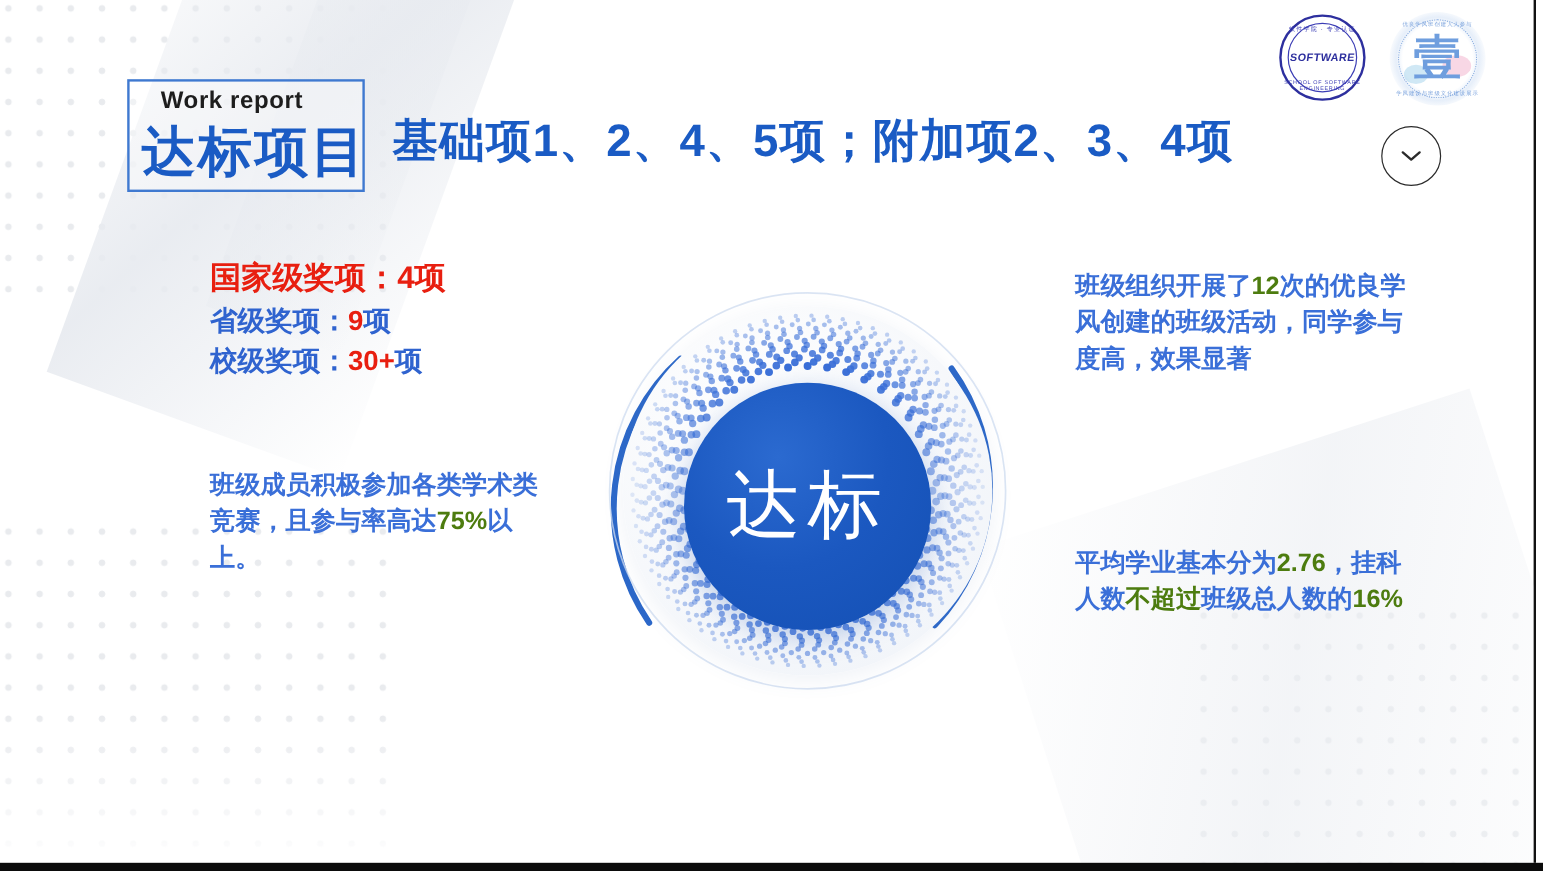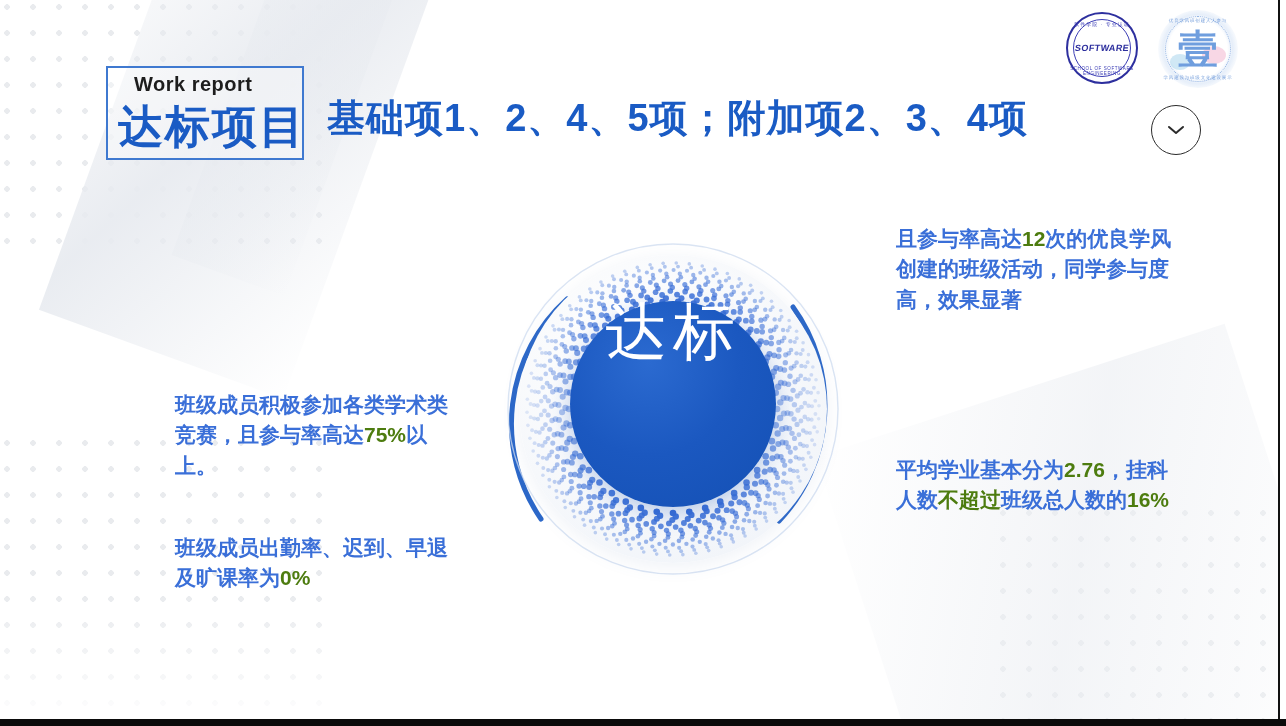--- a/index.html
+++ b/index.html
@@ -147,24 +147,24 @@
   #ring-plate{
     position:absolute; left:22px; top:22px; width:308px; height:308px;
     border-radius:50%;
     background:radial-gradient(circle at 38% 32%, #ffffff 0%, #f6f8fb 55%, #eef2f8 100%);
     box-shadow:0 4px 18px rgba(100,130,180,.10);
   }
   #ring-dots{
     position:absolute; left:22px; top:22px; width:308px; height:308px;
   }
   #core-circle{
-    position:absolute; left:73px; top:68px; width:206px; height:206px;
+    position:absolute; left:73px; top:86px; width:206px; height:206px;
     border-radius:50%;
     background:radial-gradient(circle at 38% 30%, #2b6ad0 0%, #1b58c0 48%, #1450b4 100%);
-    display:flex; align-items:flex-start; justify-content:center;
+    display:flex; align-items:center; justify-content:center;
     box-shadow:0 6px 22px rgba(20,80,180,.28);
   }
   #core-label{
     font-size:62px; color:#ffffff; letter-spacing:6px;
     font-weight:400; line-height:1; white-space:nowrap;
   }
 
   
   .txt-block{ position:absolute; line-height:1.45; }
 
@@ -958,25 +958,29 @@
           <circle cx="30.39" cy="231.69" r="1.81" fill="#3a6fd8" opacity="0.238"></circle>
           <circle cx="23.92" cy="220.30" r="1.81" fill="#3a6fd8" opacity="0.223"></circle>
         </g>
     </svg>
 
     <div id="core-circle">
       <div id="core-label">达标</div>
     </div>
   </div>
 
+  <div class="txt-block" id="awards">
+    <div class="award-row r1">国家级奖项：4项</div>
+    <div class="award-row r2"><span>省级奖项：</span><span class="hl">9</span><span>项</span></div>
+    <div class="award-row r3"><span>校级奖项：</span><span class="hl">30+</span><span>项</span></div>
+  </div>
 
   <div class="txt-block" id="blk-contest"><span>班级成员积极参加各类学术类竞赛，且参与率高达</span><span class="red">75%</span><span>以上。</span></div>
 
-  <div class="txt-block" id="blk-attend"><span>班级成员出勤率、迟到、早退及旷课率为</span><span class="red">0%</span><span></span></div>
-
-  <div class="txt-block" id="blk-activity"><span>且参与率高达</span><span class="red">12</span><span>次的优良学风创建的班级活动，同学参与度高，效果显著</span></div>
+
+  <div class="txt-block" id="blk-activity"><span>班级组织开展了</span><span class="red">12</span><span>次的优良学风创建的班级活动，同学参与度高，效果显著</span></div>
 
   <div class="txt-block" id="blk-score"><span>平均学业基本分为</span><span class="red">2.76</span><span>，挂科人数</span><span class="red">不超过</span><span>班级总人数的</span><span class="red">16%</span><span></span></div>
 
 </div>
 
 <div id="right-edge"></div>
 <div id="bottom-bar"></div>
 
 </body></html>

